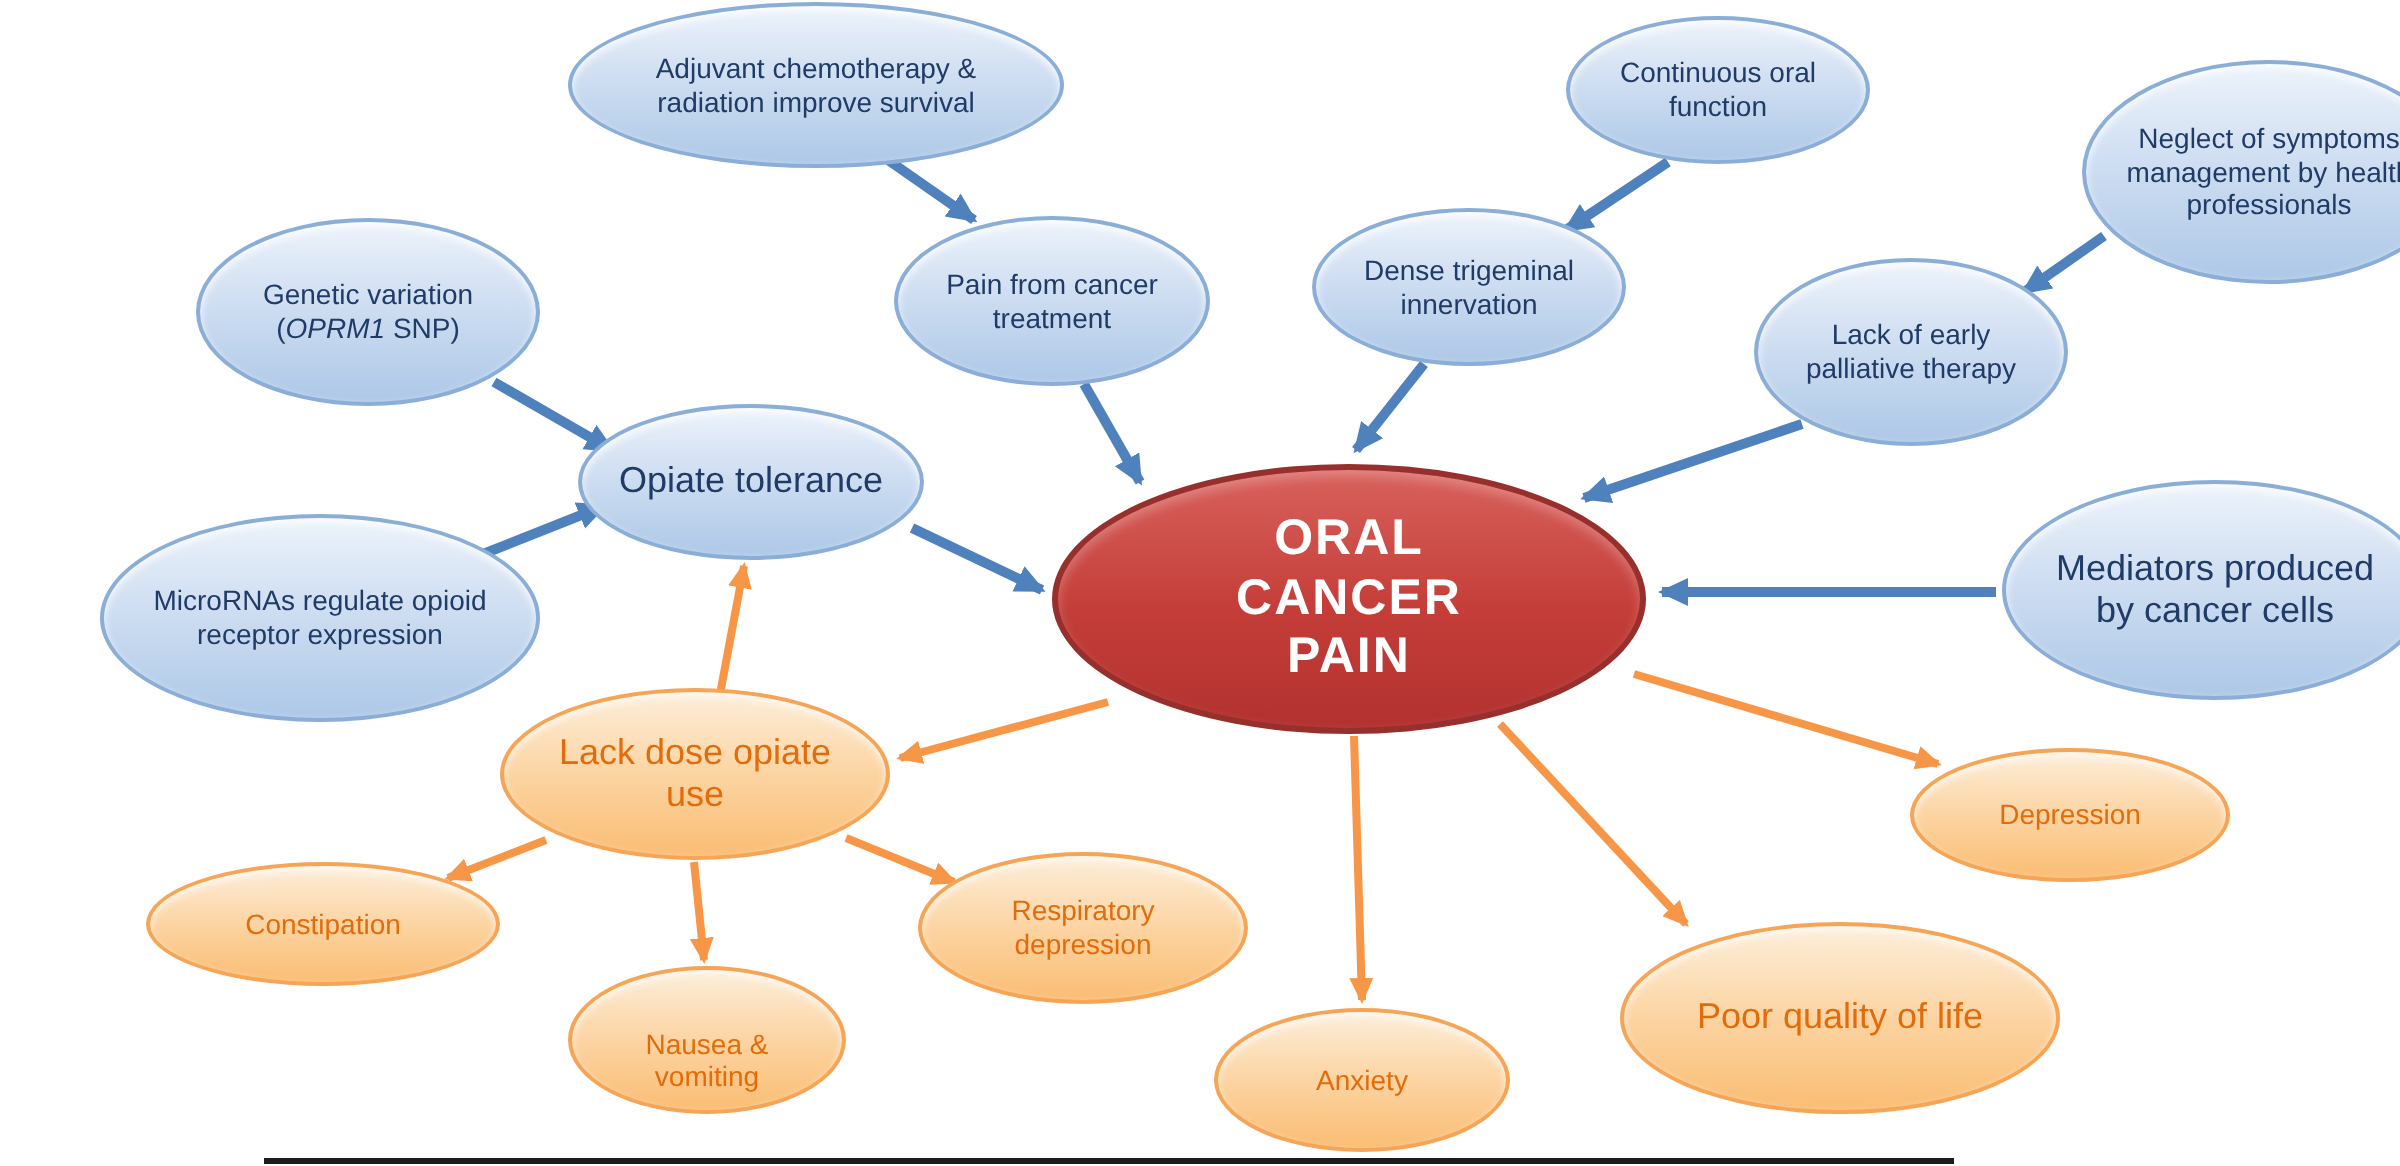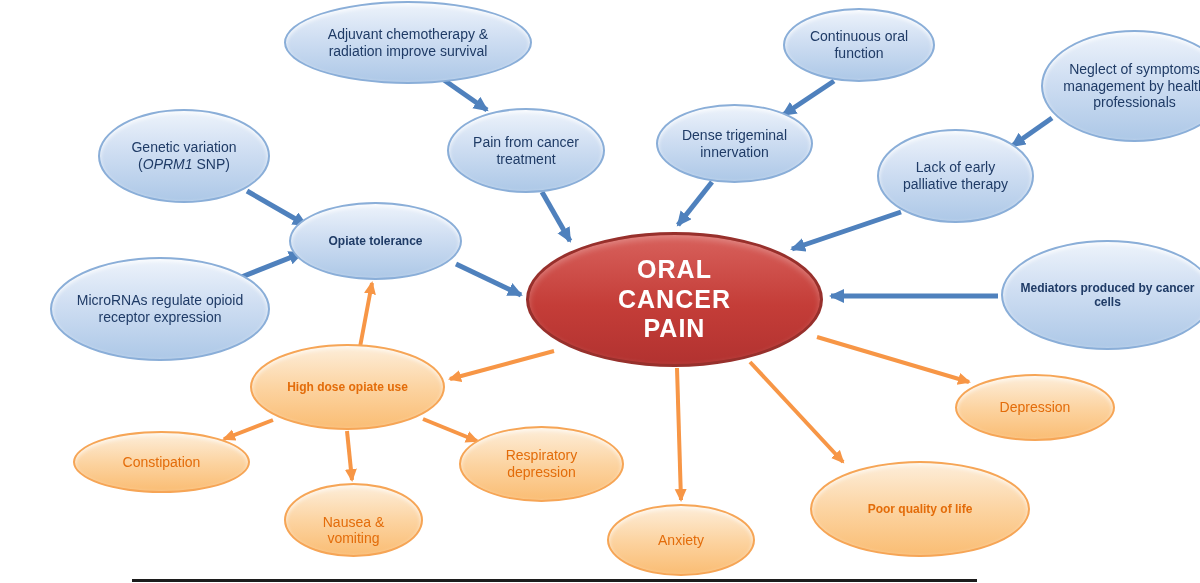--- a/index.html
+++ b/index.html
@@ -13,21 +13,21 @@
   .blue { background:linear-gradient(180deg,#edf3fb 0%,#cfdef2 45%,#adc8e7 100%);
     border:2px solid #8aaed8; color:#1f3b66; font-size:14px;
     box-shadow: inset 0 2px 4px rgba(255,255,255,.85); }
   .orange { background:linear-gradient(180deg,#fdeeda 0%,#fcd3a0 52%,#fabd74 100%);
     border:2px solid #f6a556; color:#e36c0a; font-size:14px;
     box-shadow: inset 0 2px 4px rgba(255,255,255,.7); }
   .red { background:linear-gradient(180deg,#d8615c 0%,#c43d38 55%,#b23230 100%);
     border:3px solid #97302c; color:#ffffff; font-weight:bold; font-size:25px;
     letter-spacing:1px; white-space:pre-line;
     box-shadow: inset 0 3px 6px rgba(255,255,255,.25); align-items: center; }
-  .bold { font-weight:bold; font-size:12px; }
+  .bold { font-weight:normal; font-size:18px; }
   .bottom-line { position:absolute; left:88px; top:579px; width:845px; height:3px; background:#1c1c1c; }
 </style>
 </head>
 <body>
 
 <div class="stage">
 
   <svg class="arrows" viewBox="0 0 1200 583">
     <defs>
       <marker id="ab" markerUnits="userSpaceOnUse" markerWidth="18" markerHeight="16" refX="13" refY="7" orient="auto">
@@ -99,21 +99,21 @@
     <span class="txt">Mediators produced by cancer cells</span>
   </div>
 
   <div class="node red" style="left:482px; top:232px; width:297px; height:135px;">
     <span class="txt">ORAL
 CANCER
 PAIN</span>
   </div>
 
   <div class="node orange bold" style="left:206px; top:344px; width:195px; height:86px;">
-    <span class="txt">High dose opiate use</span>
+    <span class="txt">Lack dose opiate use</span>
   </div>
 
   <div class="node orange" style="left:29px; top:431px; width:177px; height:62px;">
     <span class="txt">Constipation</span>
   </div>
 
   <div class="node orange" style="left:240px; top:483px; width:139px; height:74px;align-items:flex-end;">
     <span class="txt">Nausea &amp; vomiting</span>
   </div>
 

